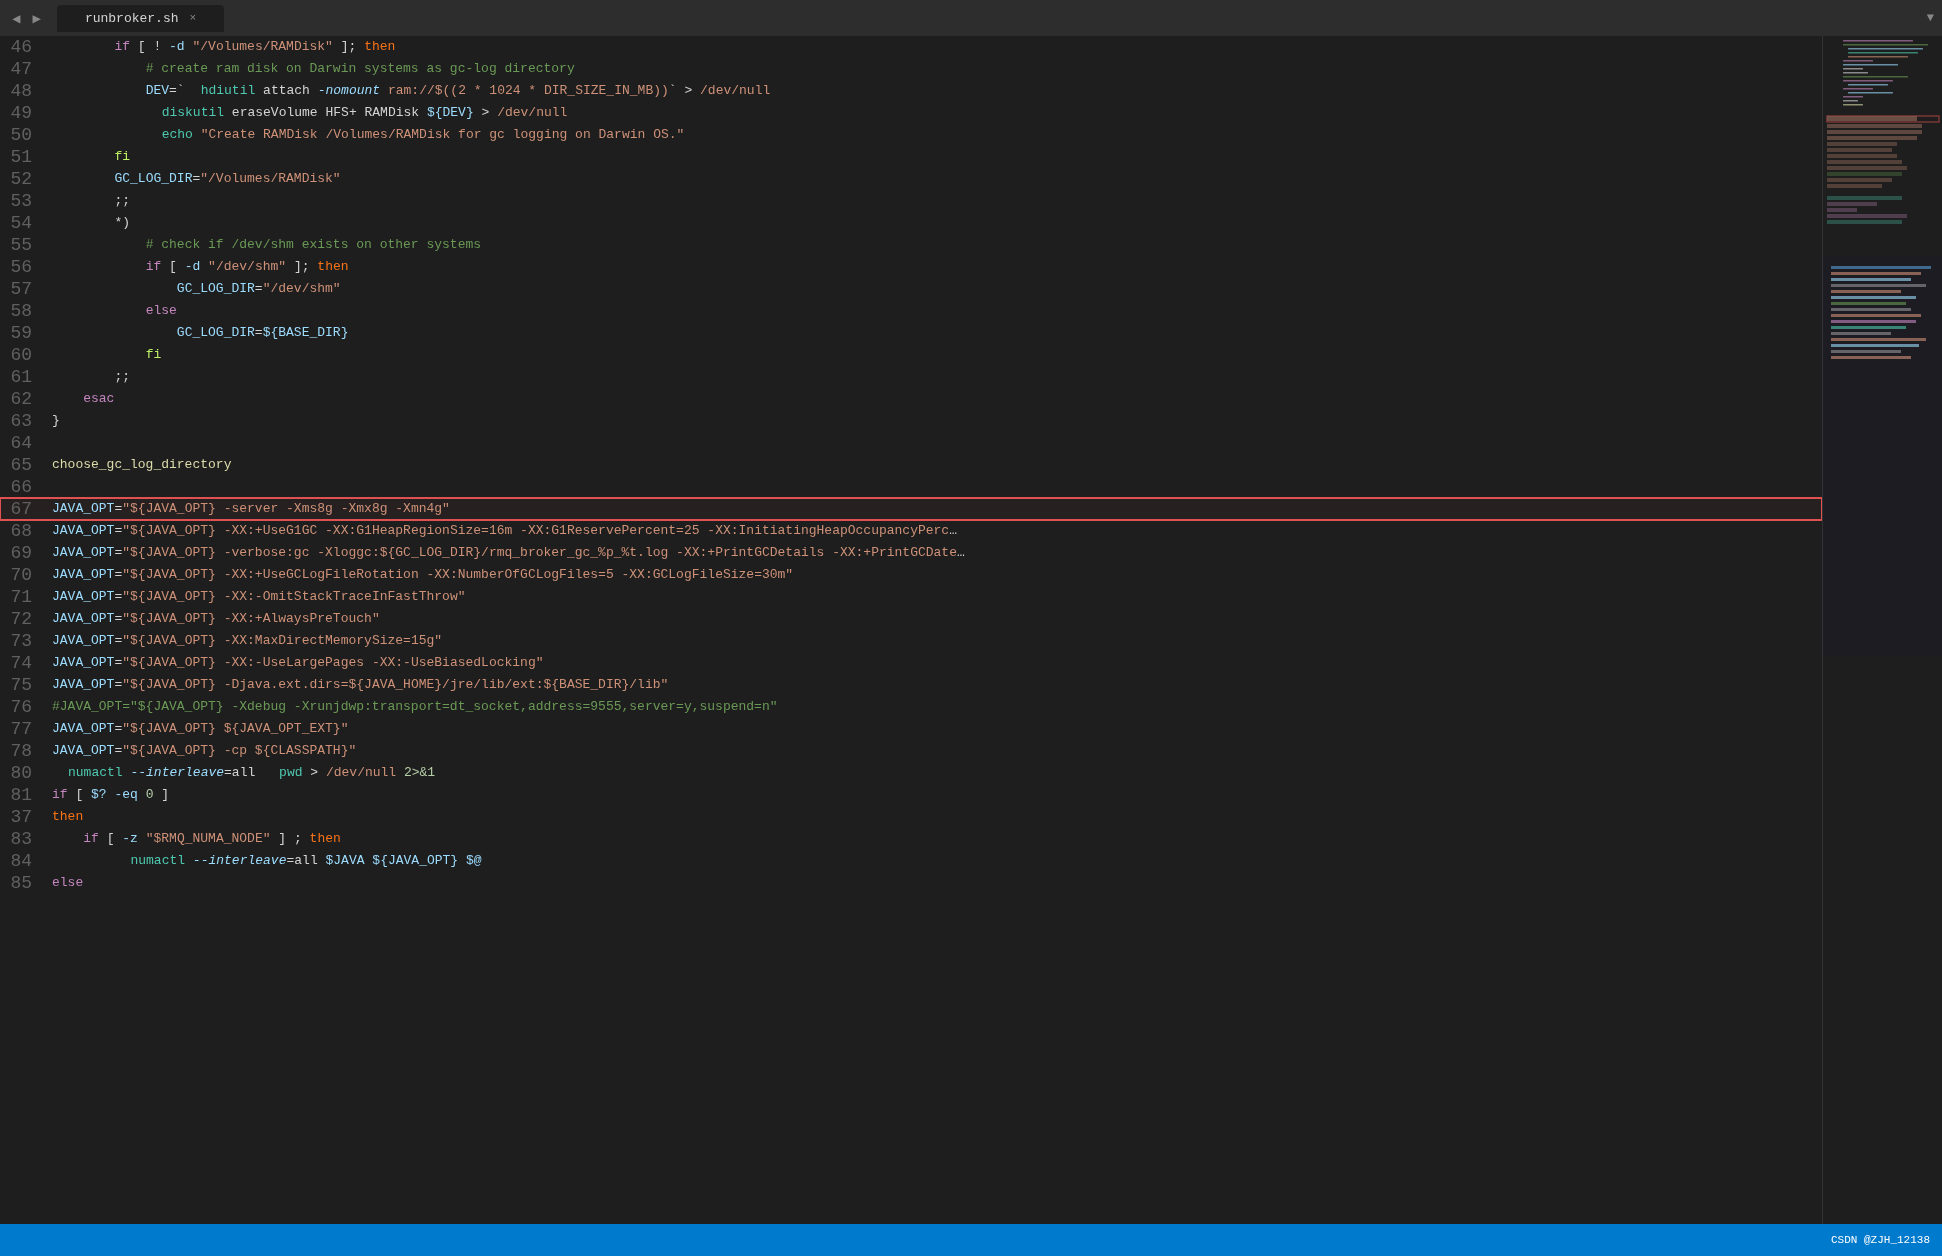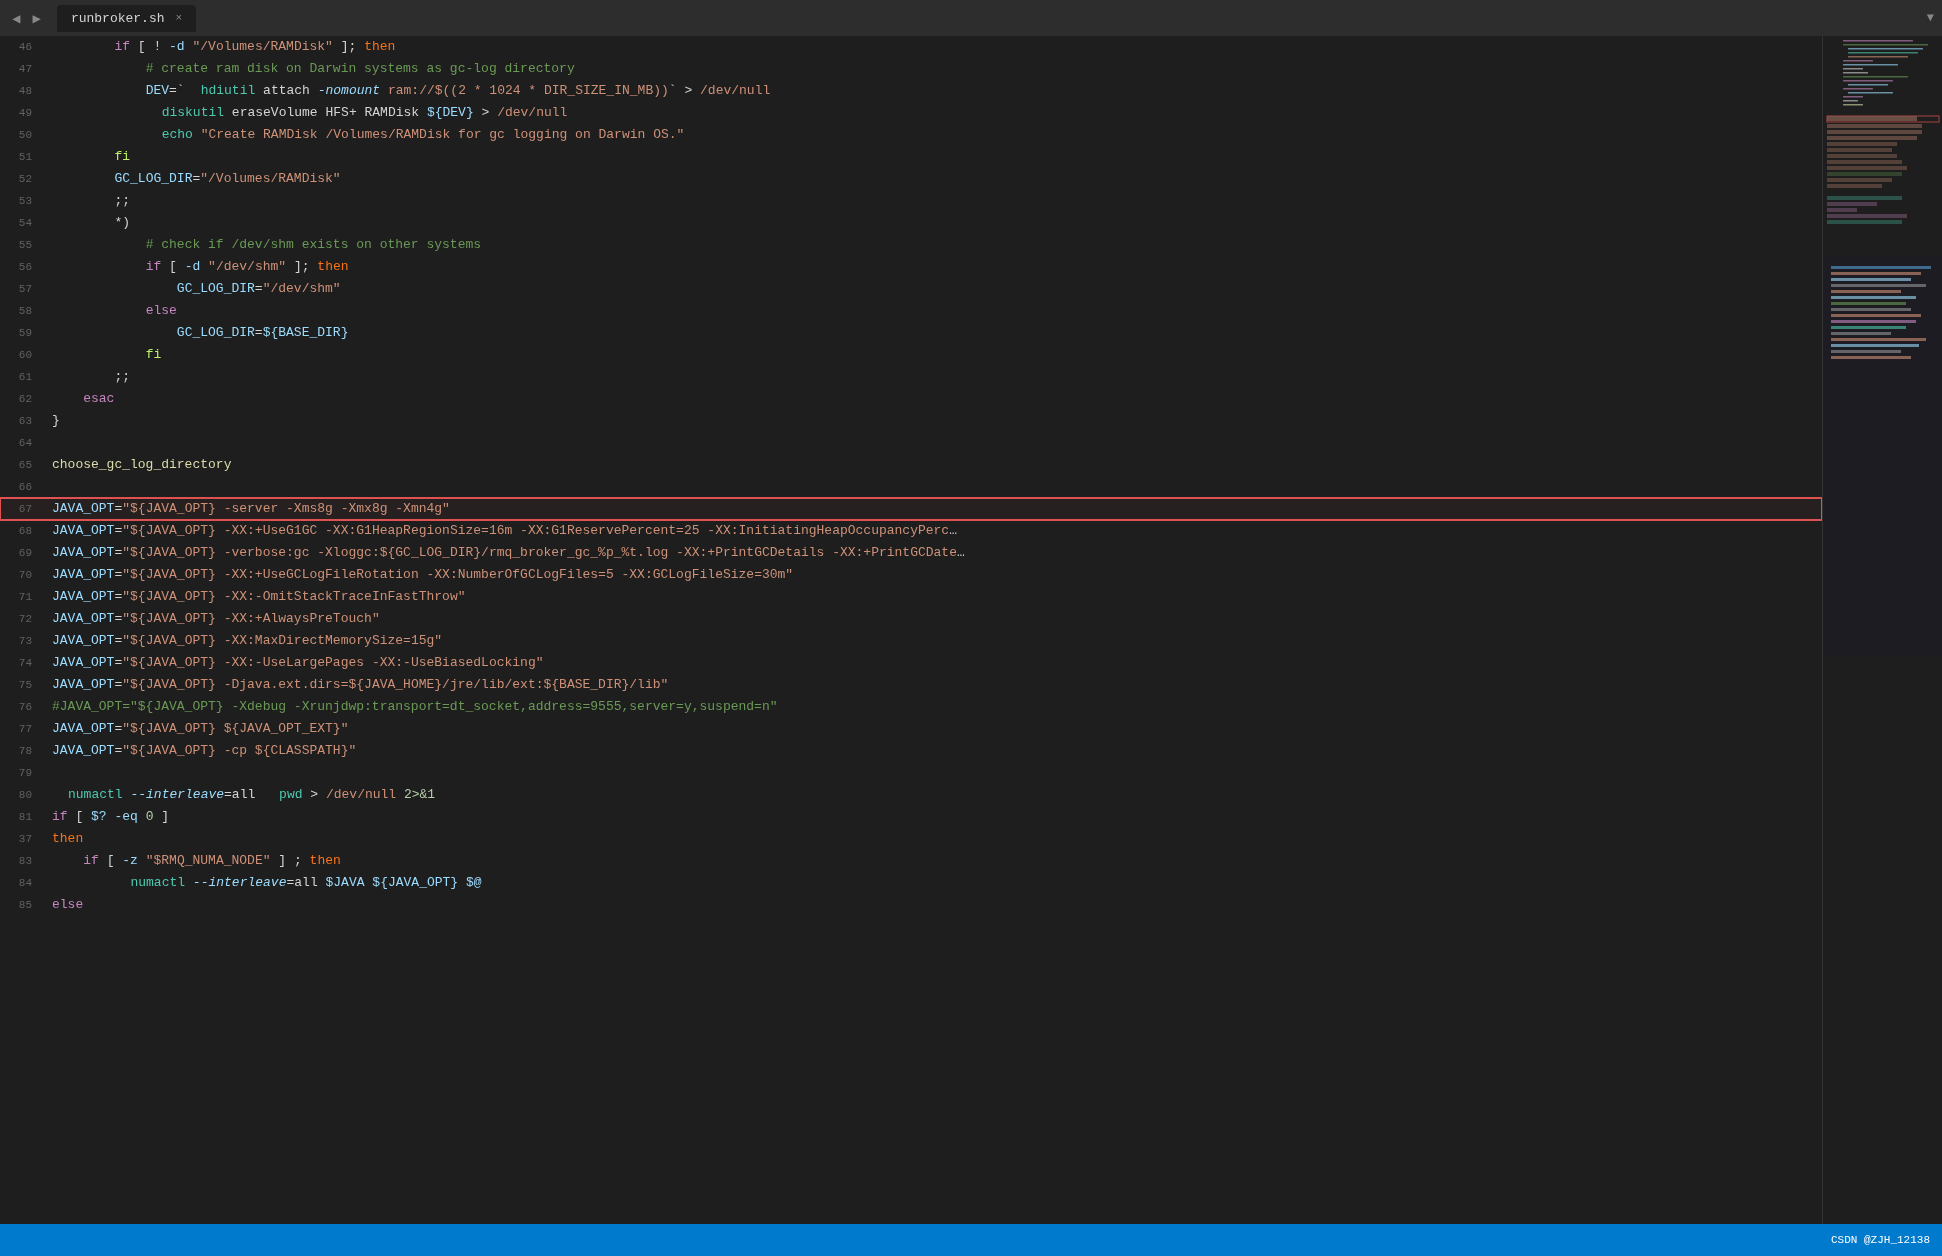--- a/index.html
+++ b/index.html
@@ -38,21 +38,21 @@
     .nav-arrow {
       color: #888;
       font-size: 14px;
       cursor: pointer;
       padding: 2px 4px;
     }
 
     .tab {
       background: #1e1e1e;
       color: #d4d4d4;
-      padding: 6px 14px;
+      padding: 6px 28px;
       border-radius: 4px 4px 0 0;
       display: flex;
       align-items: center;
       gap: 11px;
       font-size: 13px;
     }
 
     .tab-close {
       color: #888;
       font-size: 11px;
@@ -90,21 +90,21 @@
       width: 100%;
       border-collapse: collapse;
     }
 
     .line-num {
       width: 48px;
       min-width: 48px;
       text-align: right;
       padding-right: 16px;
       color: #606060;
-      font-size: 11px;
+      font-size: 18px;
       line-height: 22px;
       vertical-align: top;
       user-select: none;
       background: #1e1e1e;
     }
 
     .line-content {
       line-height: 22px;
       white-space: pre;
       vertical-align: top;
@@ -337,24 +337,20 @@
         <tr>
           <td class="line-num">77</td>
           <td class="line-content"><span class="assign">JAVA_OPT</span><span class="op">=</span><span class="str-dq">"${JAVA_OPT} ${JAVA_OPT_EXT}"</span></td>
         </tr>
 
         <tr>
           <td class="line-num">78</td>
           <td class="line-content"><span class="assign">JAVA_OPT</span><span class="op">=</span><span class="str-dq">"${JAVA_OPT} -cp ${CLASSPATH}"</span></td>
         </tr>
 
-        <tr>
-          <td class="line-num">79</td>
-          <td class="line-content"></td>
-        </tr>
 
         <tr>
           <td class="line-num">80</td>
           <td class="line-content"><span class="cmd">numactl</span> <span class="italic flag">--interleave</span><span class="op">=</span><span class="white">all</span> <span class="cmd">pwd</span> <span class="op">&gt;</span> <span class="str">/dev/null</span> <span class="num">2&gt;&amp;1</span></td>
         </tr>
 
         <tr>
           <td class="line-num">81</td>
           <td class="line-content"><span class="kw-if">if</span> <span class="punct">[</span> <span class="var-dollar">$?</span> <span class="flag">-eq</span> <span class="num">0</span> <span class="punct">]</span></td>
         </tr>

